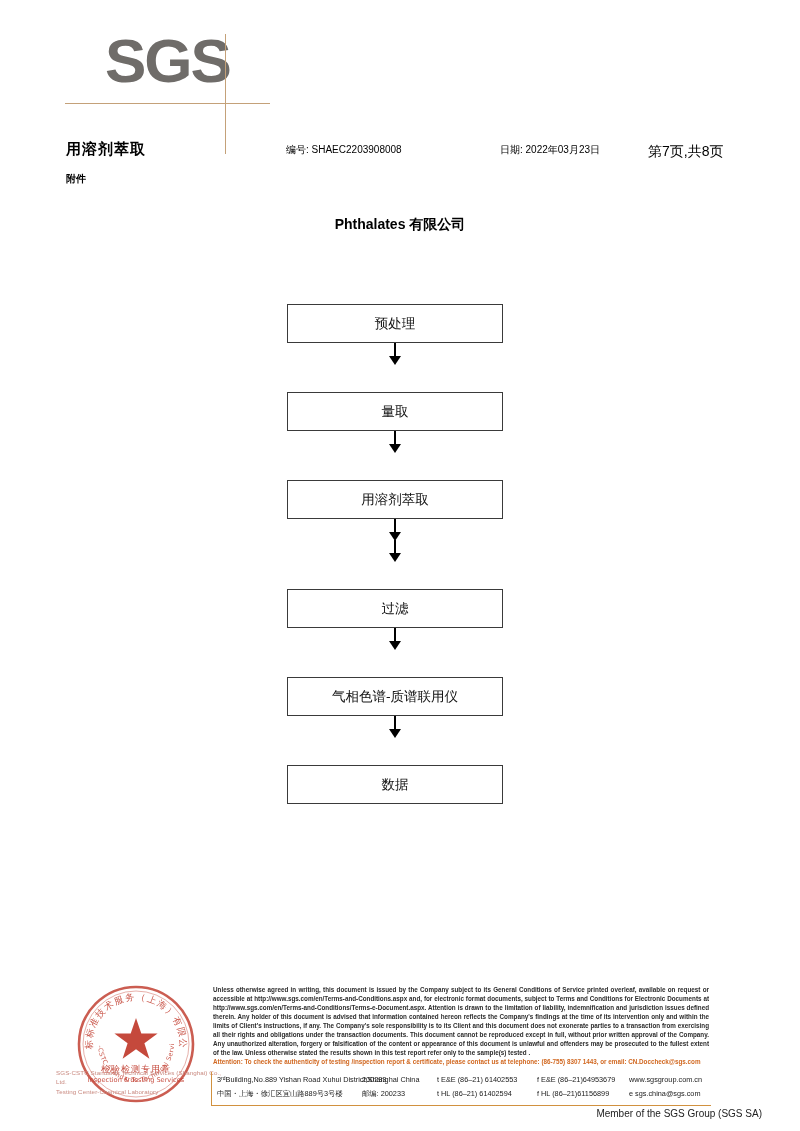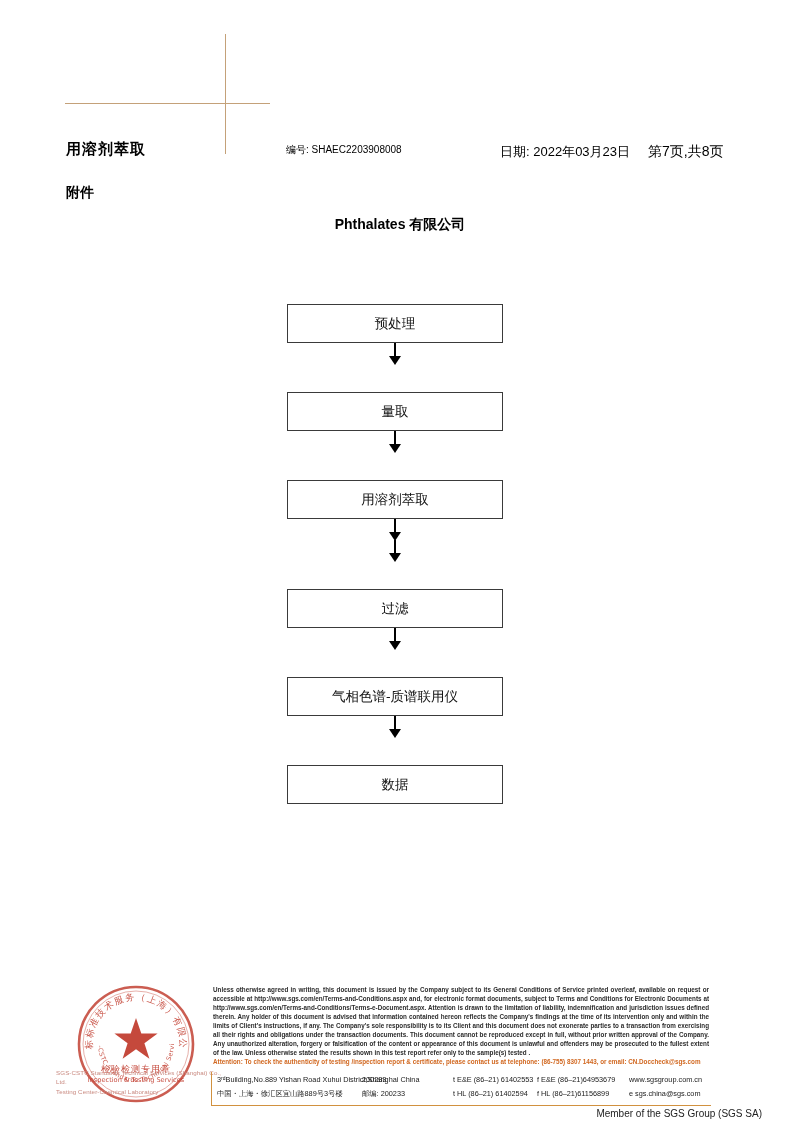--- a/index.html
+++ b/index.html
@@ -72,33 +72,33 @@
   .hdr-no {
     position: absolute;
     left: 286px;
     top: 3px;
     font-size: 10px;
   }
   .hdr-date {
     position: absolute;
     left: 500px;
     top: 3px;
-    font-size: 13px;
+    font-size: 10px;
   }
   .hdr-page {
     position: absolute;
     left: 648px;
     top: 3px;
     font-size: 14px;
   }
   .hdr-attach {
     position: absolute;
     left: 66px;
-    top: 184px;
-    font-size: 14px;
+    top: 172px;
+    font-size: 10px;
     font-weight: bold;
   }
 
   
   .flow-title {
     position: absolute;
     left: 0;
     top: 216px;
     width: 800px;
     text-align: center;
@@ -216,41 +216,42 @@
     left: 6px;
     width: 494px;
     font-size: 7.3px;
     color: #1a1a1a;
     white-space: nowrap;
   }
   .addr-row.r1 { top: 1px; }
   .addr-row.r2 { top: 15px; }
   .c-addr  { position:absolute; left: 0px;   }
   .c-zip   { position:absolute; left: 145px; }
-  .c-tel1  { position:absolute; left: 224px; padding-left: 12px; }
+  .c-tel1  { position:absolute; left: 208px; padding-left: 12px; }
   .c-tel2  { position:absolute; left: 320px; }
   .c-web   { position:absolute; left: 412px; }
 
   .member {
     position: absolute;
     left: 0;
     top: 1108px;
     width: 762px;
     text-align: right;
     font-size: 10px;
     color: #222;
   }
 </style>
 </head>
 <body>
 
 <div class="page">
 
   <div class="logo-block">
     <div class="logo-hrule"></div>
+    <div class="logo-text">SGS</div>
     <div class="logo-vrule"></div>
   </div>
 
   <div class="hdr">
     <div class="hdr-title">用溶剂萃取</div>
     <div class="hdr-no">编号: SHAEC2203908008</div>
     <div class="hdr-date">日期: 2022年03月23日</div>
     <div class="hdr-page">第7页,共8页</div>
   </div>
   <div class="hdr-attach">附件</div>

